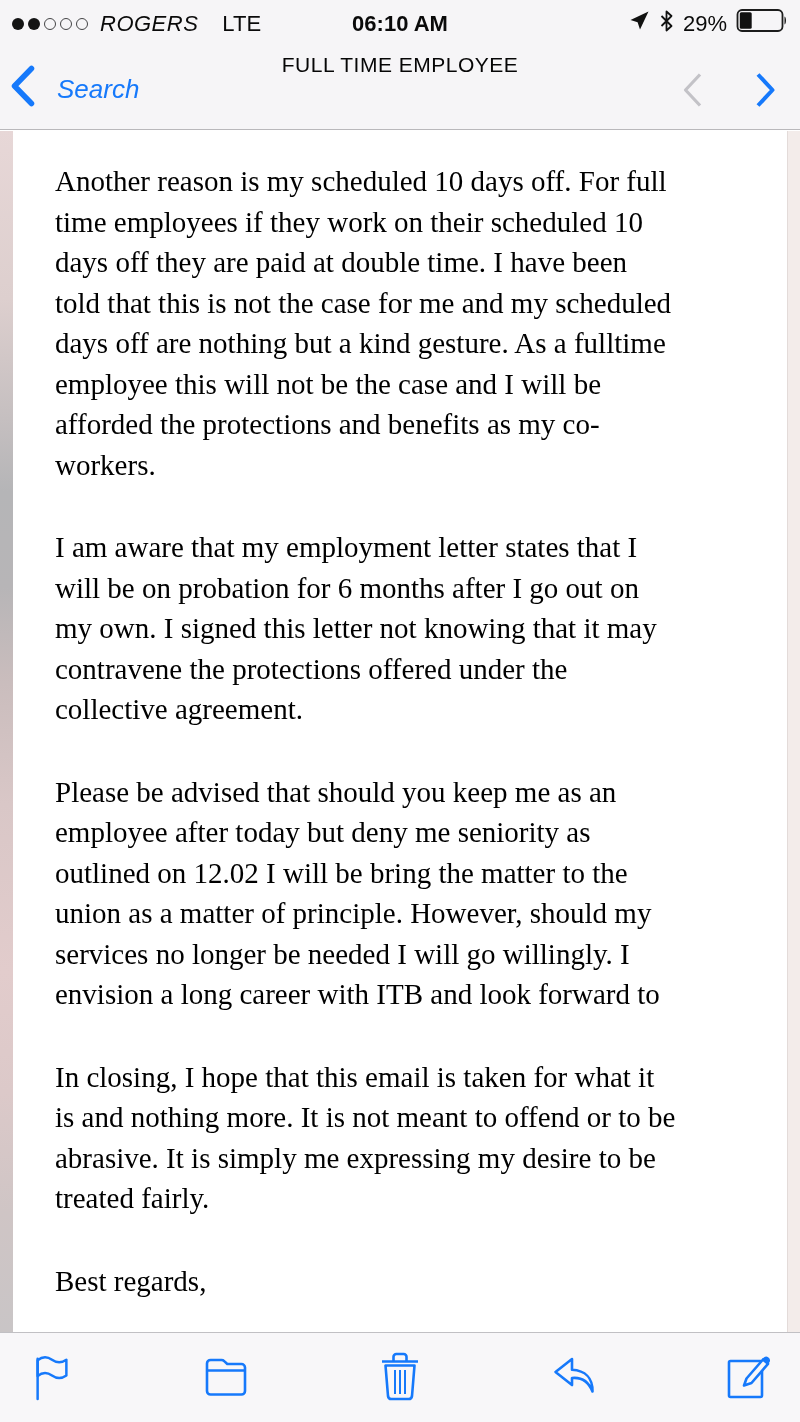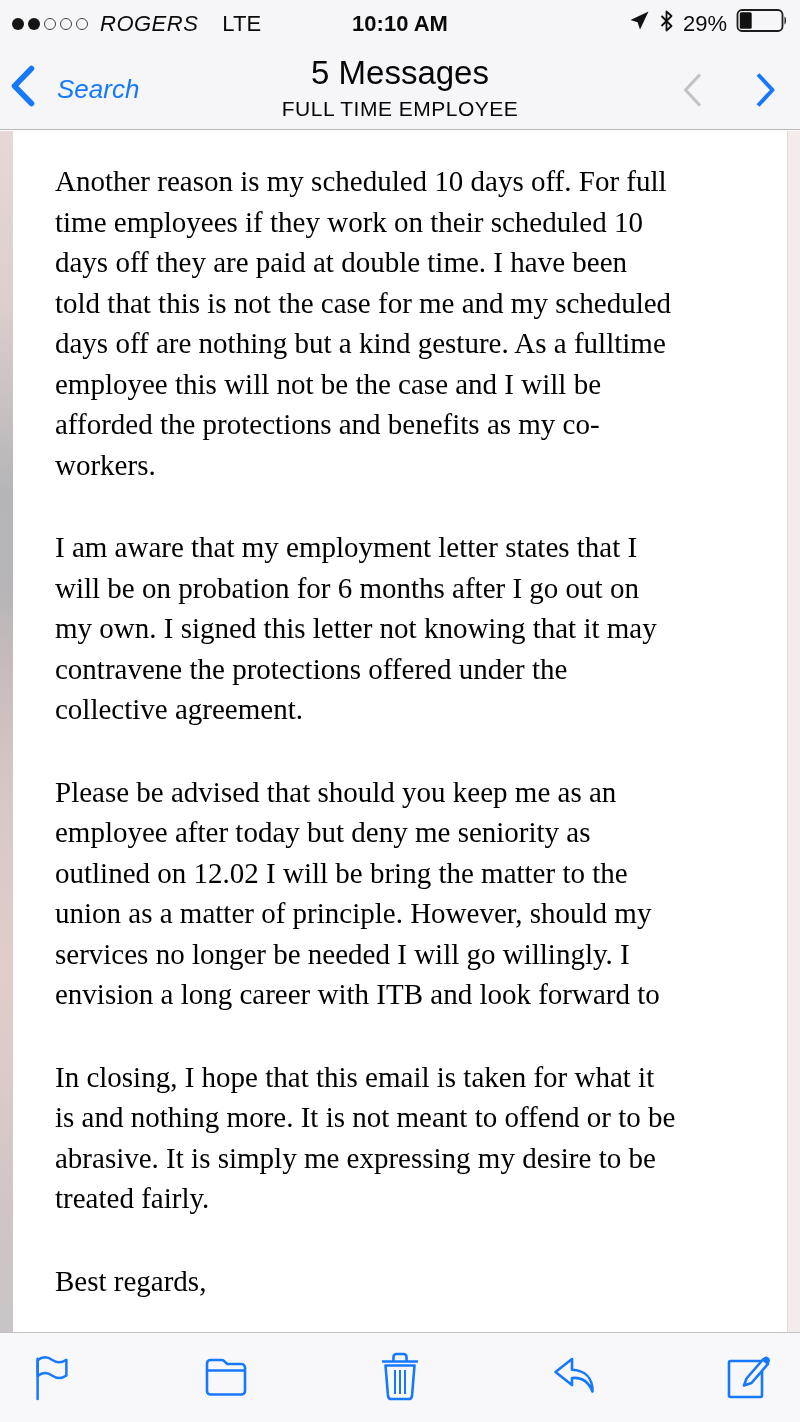--- a/index.html
+++ b/index.html
@@ -139,21 +139,21 @@
       <span class="signal-dots" id="signal-dots">
           <span class="dot filled"></span>
           <span class="dot filled"></span>
           <span class="dot empty"></span>
           <span class="dot empty"></span>
           <span class="dot empty"></span>
         </span>
       <span class="carrier">ROGERS</span>
       <span class="network">LTE</span>
     </div>
-    <div class="sb-time">10:10 AM</div>
+    <div class="sb-time">06:10 AM</div>
     <div class="sb-right">
       <span>
         <svg width="21" height="21" viewBox="0 0 21 21">
             <path d="M1.5 10 L19.5 1.5 L11 19.5 L8.6 12.2 Z" fill="#111"></path>
           </svg>
       </span>
       <span>
         <svg width="15" height="24" viewBox="0 0 15 24">
             <path d="M2.5 7 L12.5 17 L7.5 21.5 L7.5 2.5 L12.5 7 L2.5 17" fill="none" stroke="#111" stroke-width="1.8" stroke-linejoin="round"></path>
           </svg>
@@ -172,21 +172,20 @@
   <div class="nav-bar">
     <button class="back-button">
       <span>
         <svg width="25" height="42" viewBox="0 0 25 42">
             <path d="M21.5 3.5 L4.5 21 L21.5 38.5" fill="none" stroke="#1679FB" stroke-width="5.5" stroke-linecap="round" stroke-linejoin="round"></path>
           </svg>
       </span>
       <span>Search</span>
     </button>
     <div class="title-stack">
-      <div class="nav-title">5 Messages</div>
       <div class="nav-subtitle">FULL TIME EMPLOYEE</div>
     </div>
     <div class="msg-nav">
       <button class="chev-btn">
         <svg width="25" height="38" viewBox="0 0 25 38">
             <path d="M20 3.5 L5.5 19 L20 34.5" fill="none" stroke="#C3C2C7" stroke-width="3.2" stroke-linejoin="round"></path>
           </svg>
       </button>
       <button class="chev-btn">
         <svg width="25" height="38" viewBox="0 0 25 38">

